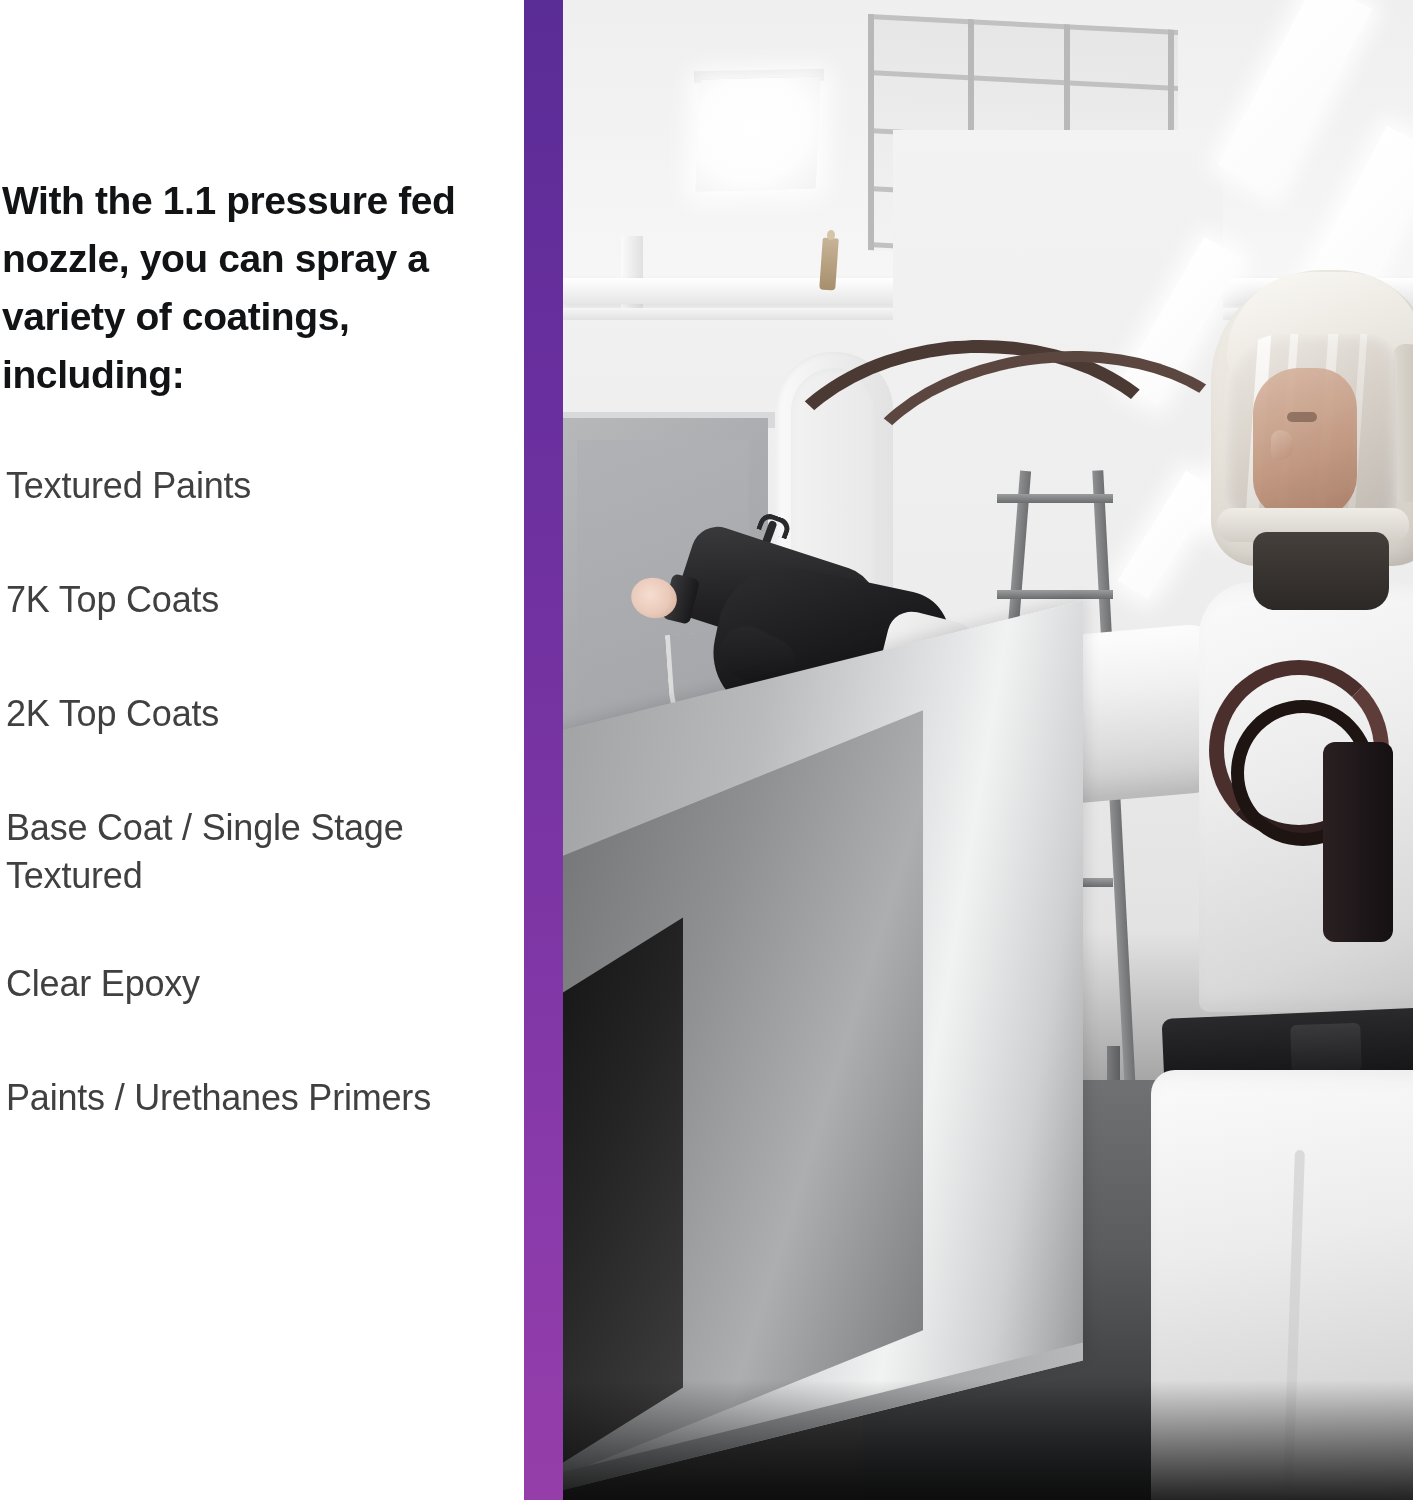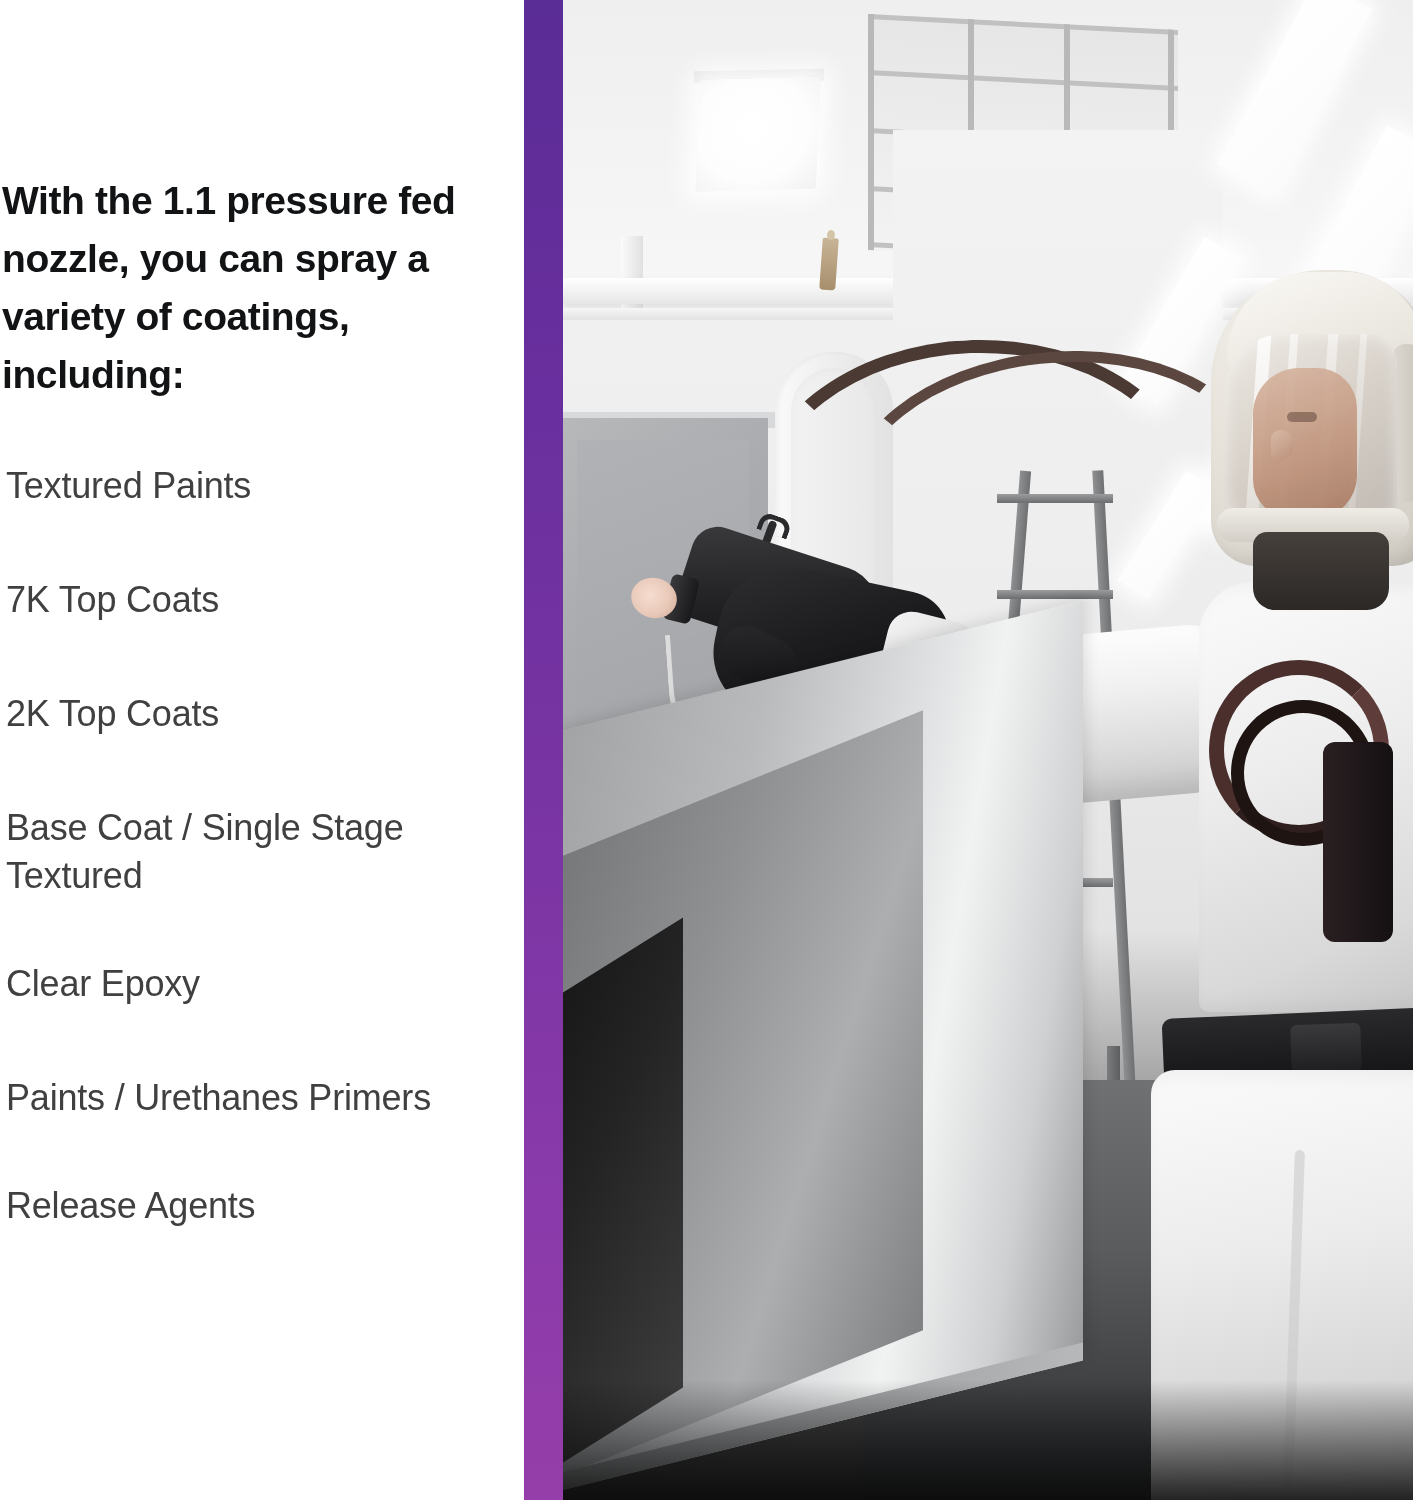--- a/index.html
+++ b/index.html
@@ -736,21 +736,20 @@
 
     <h1 class="headline">With the 1.1 pressure fed nozzle, you can spray a variety of coatings, including:</h1>
 
     <ul class="coating-list">
       <li class="coating-item">Textured Paints</li>
       <li class="coating-item">7K Top Coats</li>
       <li class="coating-item">2K Top Coats</li>
       <li class="coating-item two-line">Base Coat / Single Stage Textured</li>
       <li class="coating-item">Clear Epoxy</li>
       <li class="coating-item two-line">Paints / Urethanes Primers</li>
-      <li class="coating-item">Release Agents</li>
     </ul>
   </div>
 
   <div class="divider-bar"></div>
 
   <div class="photo-panel">
     <div class="photo">
 
       <div class="ceiling"></div>
       <div class="ceiling-light-frame"></div>

